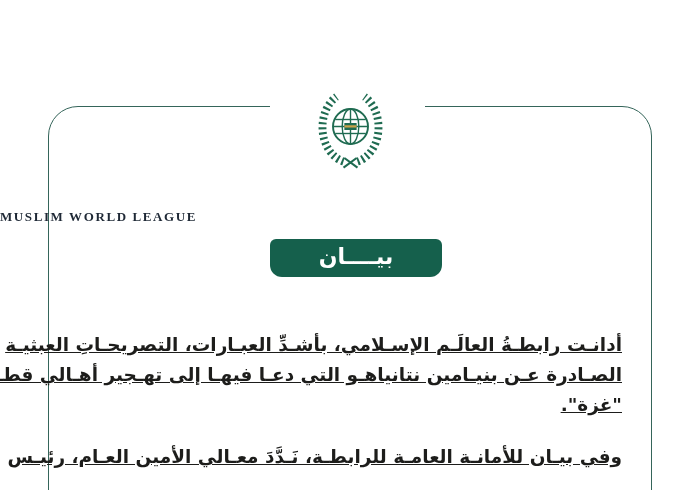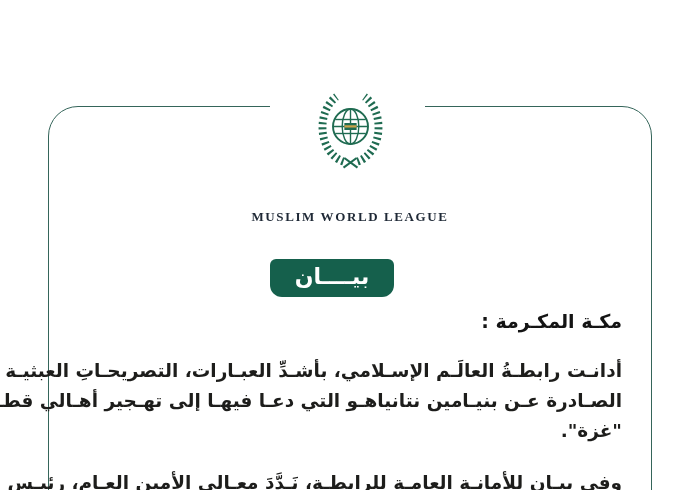--- a/index.html
+++ b/index.html
@@ -57,44 +57,43 @@
   .calligraphy .squeeze {
     display: inline-block;
     transform: scaleX(0.68);
     transform-origin: 50% 50%;
     white-space: nowrap;
   }
   .latin-name {
     position: absolute;
     left: 0; right: 0;
     top: 209px;
-    text-align: center;
+    text-align: left;
     font-family: "Liberation Serif", serif;
     font-size: 13px;
     font-weight: bold;
     letter-spacing: 1.6px;
     color: #1f2936;
     z-index: 3;
   }
   .banner {
     position: absolute;
     left: 270px;
     top: 239px;
-    width: 124px;
+    width: 172px;
     height: 38px;
     background: #15604c;
     border-radius: 6px 6px 12px 12px;
     color: #ffffff;
     font-size: 22px;
     font-weight: bold;
     line-height: 36px;
     text-align: center;
     direction: rtl;
     z-index: 3;
-    margin-top: 20px;
   }
   .content {
     position: absolute;
     left: 78px;
     top: 308px;
     width: 544px;
     direction: rtl;
     color: #1d1d1b;
     z-index: 3;
   }
@@ -111,20 +110,21 @@
     font-size: 18.5px;
     font-weight: bold;
   }
   .t-line {
     display: block;
     height: 30px;
     line-height: 30px;
     text-align: justify;
     text-align-last: justify;
     white-space: nowrap;
+    text-decoration: underline;
   }
   .t-line.last {
     text-align: right;
     text-align-last: right;
   }
 </style>
 </head>
 <body>
 
 <div class="page">
@@ -157,21 +157,20 @@
   </svg>
 
 
   <div class="latin-name">MUSLIM WORLD LEAGUE</div>
 
   <div class="banner">
     <span>بيــــان</span>
   </div>
 
   <main class="content">
-    <h2 class="dateline">مكـة المكـرمة :</h2>
 
     <p class="para">
       <span class="t-line">أدانـت رابطـةُ العالَـم الإسـلامي، بأشـدِّ العبـارات، التصريحـاتِ العبثيـة</span>
       <span class="t-line">الصـادرة عـن بنيـامين نتانياهـو التي دعـا فيهـا إلى تهـجير أهـالي قطـاع</span>
       <span class="t-line last">"غزة".</span>
     </p>
 
     <p class="para">
       <span class="t-line">وفي بيـان للأمانـة العامـة للرابطـة، نَـدَّدَ معـالي الأمين العـام، رئيـس</span>
     </p>

